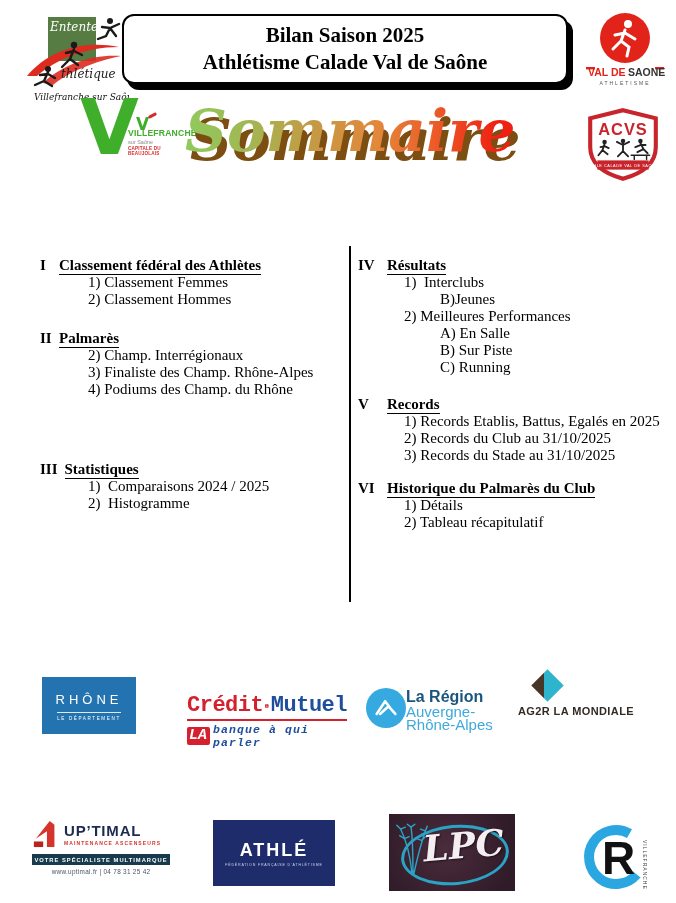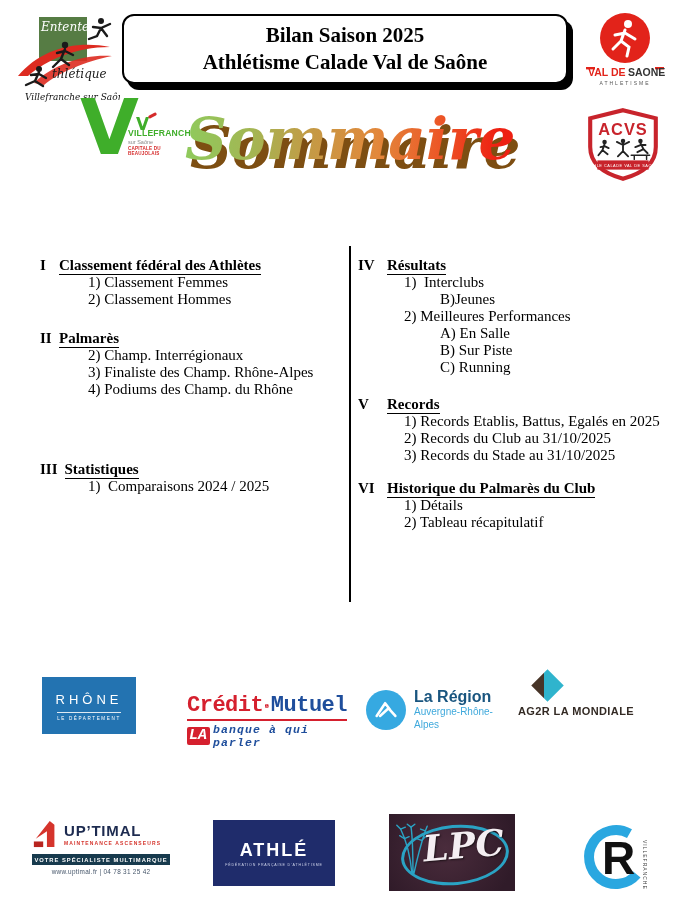--- a/index.html
+++ b/index.html
@@ -10,40 +10,40 @@
   }
   
   .title-box{
     position:absolute; left:122px; top:14px; width:442px; height:66px;
     border:2px solid #000; border-radius:12px; background:#fff;
     box-shadow:5px 6px 0 #000;
     display:flex; flex-direction:column; justify-content:center; align-items:center;
   }
   .title-line{ font-weight:bold; font-size:21px; line-height:27px; }
 
-  .logo-entente{ position:absolute; left:12px; top:12px; width:108px; height:92px; }
+  .logo-entente{ position:absolute; left:21px; top:12px; width:108px; height:92px; }
   .logo-vds{ position:absolute; left:584px; top:10px; width:82px; height:88px; }
 
   
   .logo-villefranche{ position:absolute; left:70px; top:104px; width:118px; height:86px; }
   .vf-big-v{ position:absolute; left:10px; top:-14px; font-family:"DejaVu Sans",sans-serif;
     font-weight:bold; font-size:76px; color:#3fae2a; line-height:1; }
   .vf-small-v{ position:absolute; left:66px; top:10px; font-family:"DejaVu Sans",sans-serif;
     font-weight:bold; font-size:17px; color:#3fae2a; }
   .vf-tick{ position:absolute; left:78px; top:10px; width:9px; height:3px; background:#d52b2b;
     transform:rotate(-28deg); border-radius:2px; }
   .vf-text{ position:absolute; left:58px; top:24px; width:60px; }
   .vf-name{ font-family:"Liberation Sans",sans-serif; font-weight:bold; font-size:8.6px; color:#3fae2a; letter-spacing:.2px;}
   .vf-sub1{ font-family:"Liberation Sans",sans-serif; font-size:5.5px; color:#8a8a8a; margin-top:1px;}
   .vf-sub2{ font-family:"Liberation Sans",sans-serif; font-weight:bold; font-size:4.6px; color:#d52b2b; margin-top:1px; letter-spacing:.2px;}
 
   .sommaire{ position:absolute; left:185px; top:92px; width:330px; height:86px;
     font-family:"DejaVu Serif", serif; font-style:italic; font-weight:bold;
     font-size:58px; line-height:70px; text-align:center; }
-  .som-layer{ position:absolute; left:0; top:12px; width:100%; }
+  .som-layer{ position:absolute; left:0; top:4px; width:100%; }
   .som-shadow{ color:#7d4e12; transform:translate(5px,9px); }
   .som-text{
     background:linear-gradient(90deg,#8fca5d 0%,#a3b653 20%,#c49a45 38%,#e2883b 58%,#ec5a28 76%,#ee2012 95%);
     -webkit-background-clip:text; background-clip:text; color:transparent;
     -webkit-text-fill-color:transparent;
   }
   .logo-acvs{ position:absolute; left:582px; top:106px; width:82px; height:76px; }
 
   
   .toc-divider{ position:absolute; left:349px; top:246px; width:2px; height:356px; background:#000; }
@@ -74,26 +74,26 @@
   .sp-cm{ position:absolute; left:187px; top:683px; width:160px; font-family:Liberation Mono, monospace;margin-top:10px; }
   .cm-row{ display:flex; align-items:center; justify-content:center; gap:2px; }
   .cm-w1{ color:#d5202e; font-weight:bold; font-size:22px; letter-spacing:-.5px;}
   .cm-w2{ color:#1f4e9c; font-weight:bold; font-size:22px; letter-spacing:-.5px;}
   .cm-underline{ height:2px; background:#d5202e; margin-top:1px; }
   .cm-tagline{ display:flex; align-items:center; gap:3px; margin-top:2px; justify-content:center;}
   .cm-la{ background:#d5202e; color:#fff; font-weight:bold; font-style:italic; font-size:15px;
     padding:0 3px 1px 2px; border-radius:2px; }
   .cm-tag-text{ color:#1f4e9c; font-weight:bold; font-style:italic; font-size:11.5px; letter-spacing:1.1px; }
 
-  .sp-region{ position:absolute; left:366px; top:688px; width:148px; display:flex; align-items:center; gap:8px;
+  .sp-region{ position:absolute; left:366px; top:688px; width:148px; display:flex; align-items:flex-start; 
     font-family:"Liberation Sans",sans-serif; }
   .region-circle{ width:40px; height:40px; border-radius:50%; background:#36a9e1; flex:0 0 auto;
     display:flex; align-items:center; justify-content:center; }
   .region-l1{ color:#19557f; font-weight:bold; font-size:16px; line-height:17px; }
-  .region-l2{ color:#3fa9dc; font-size:10px; line-height:13px; }
+  .region-l2{ color:#3fa9dc; font-size:15px; line-height:13px; }
 
   .sp-ag2r{ position:absolute; left:518px; top:672px; width:124px; font-family:"Liberation Sans",sans-serif; }
   .ag2r-diamond{ width:23px; height:23px; margin:2px 0 8px 18px; transform:rotate(45deg);
     background:linear-gradient(45deg,#473528 40%,#2fb4cd 40%); }
   .ag2r-name{ color:#332a24; font-weight:bold; font-size:11px; letter-spacing:.4px; white-space:nowrap; }
 
   
   .sp-uptimal{ position:absolute; left:32px; top:818px; width:138px; font-family:"Liberation Sans",sans-serif; }
   .up-row{ display:flex; align-items:center; gap:4px; }
   .up-name{ color:#1d2b50; font-weight:bold; font-size:15px; letter-spacing:.8px; line-height:16px;}
@@ -222,20 +222,21 @@
       </div>
       <div class="toc-item">2) Champ. Interrégionaux</div>
       <div class="toc-item">3) Finaliste des Champ. Rhône-Alpes</div>
       <div class="toc-item">4) Podiums des Champ. du Rhône</div>
     </div>
     <div class="toc-section">
       <div class="toc-heading">
         <span class="numeral">III</span><span class="toc-title">Statistiques</span>
       </div>
       <div class="toc-item">1)&nbsp; Comparaisons 2024 / 2025</div>
+      <div class="toc-item">2)&nbsp; Histogramme</div>
     </div>
   </div>
 
   <div class="toc-col toc-right">
     <div class="toc-section sec-gap-md1">
       <div class="toc-heading">
         <span class="numeral">IV</span><span class="toc-title">Résultats</span>
       </div>
       <div class="toc-item i1">1)&nbsp; Interclubs</div>
       <div class="toc-item i2">B)Jeunes</div>

